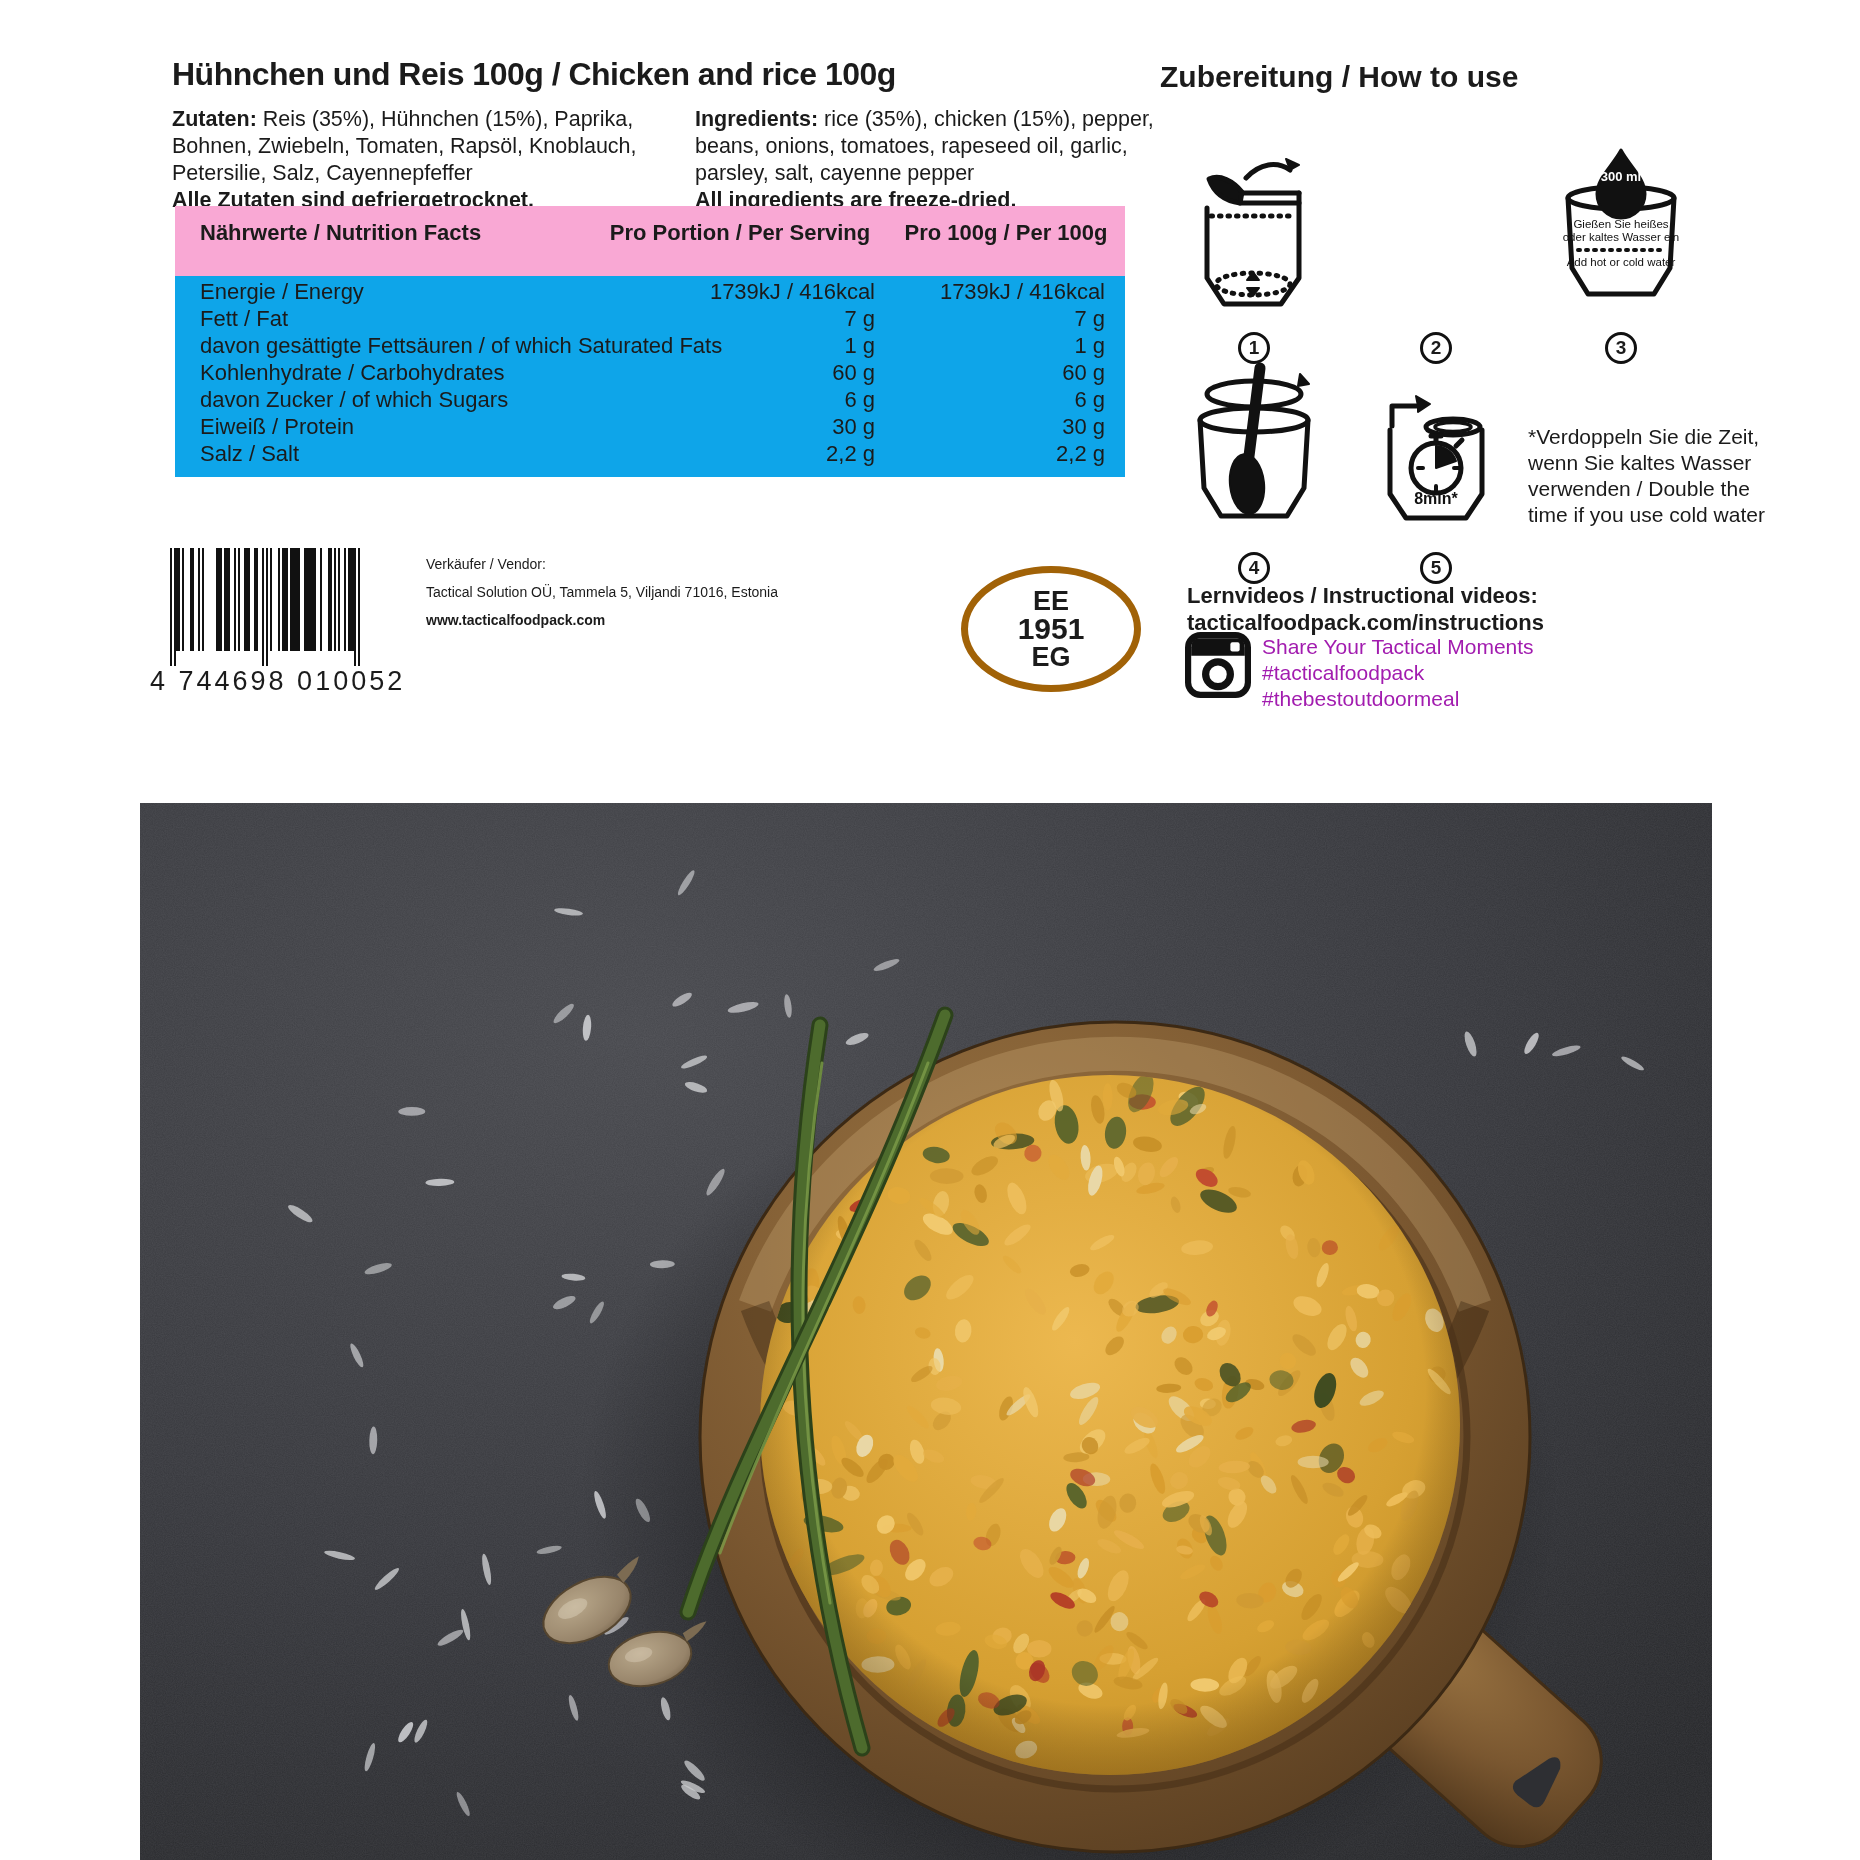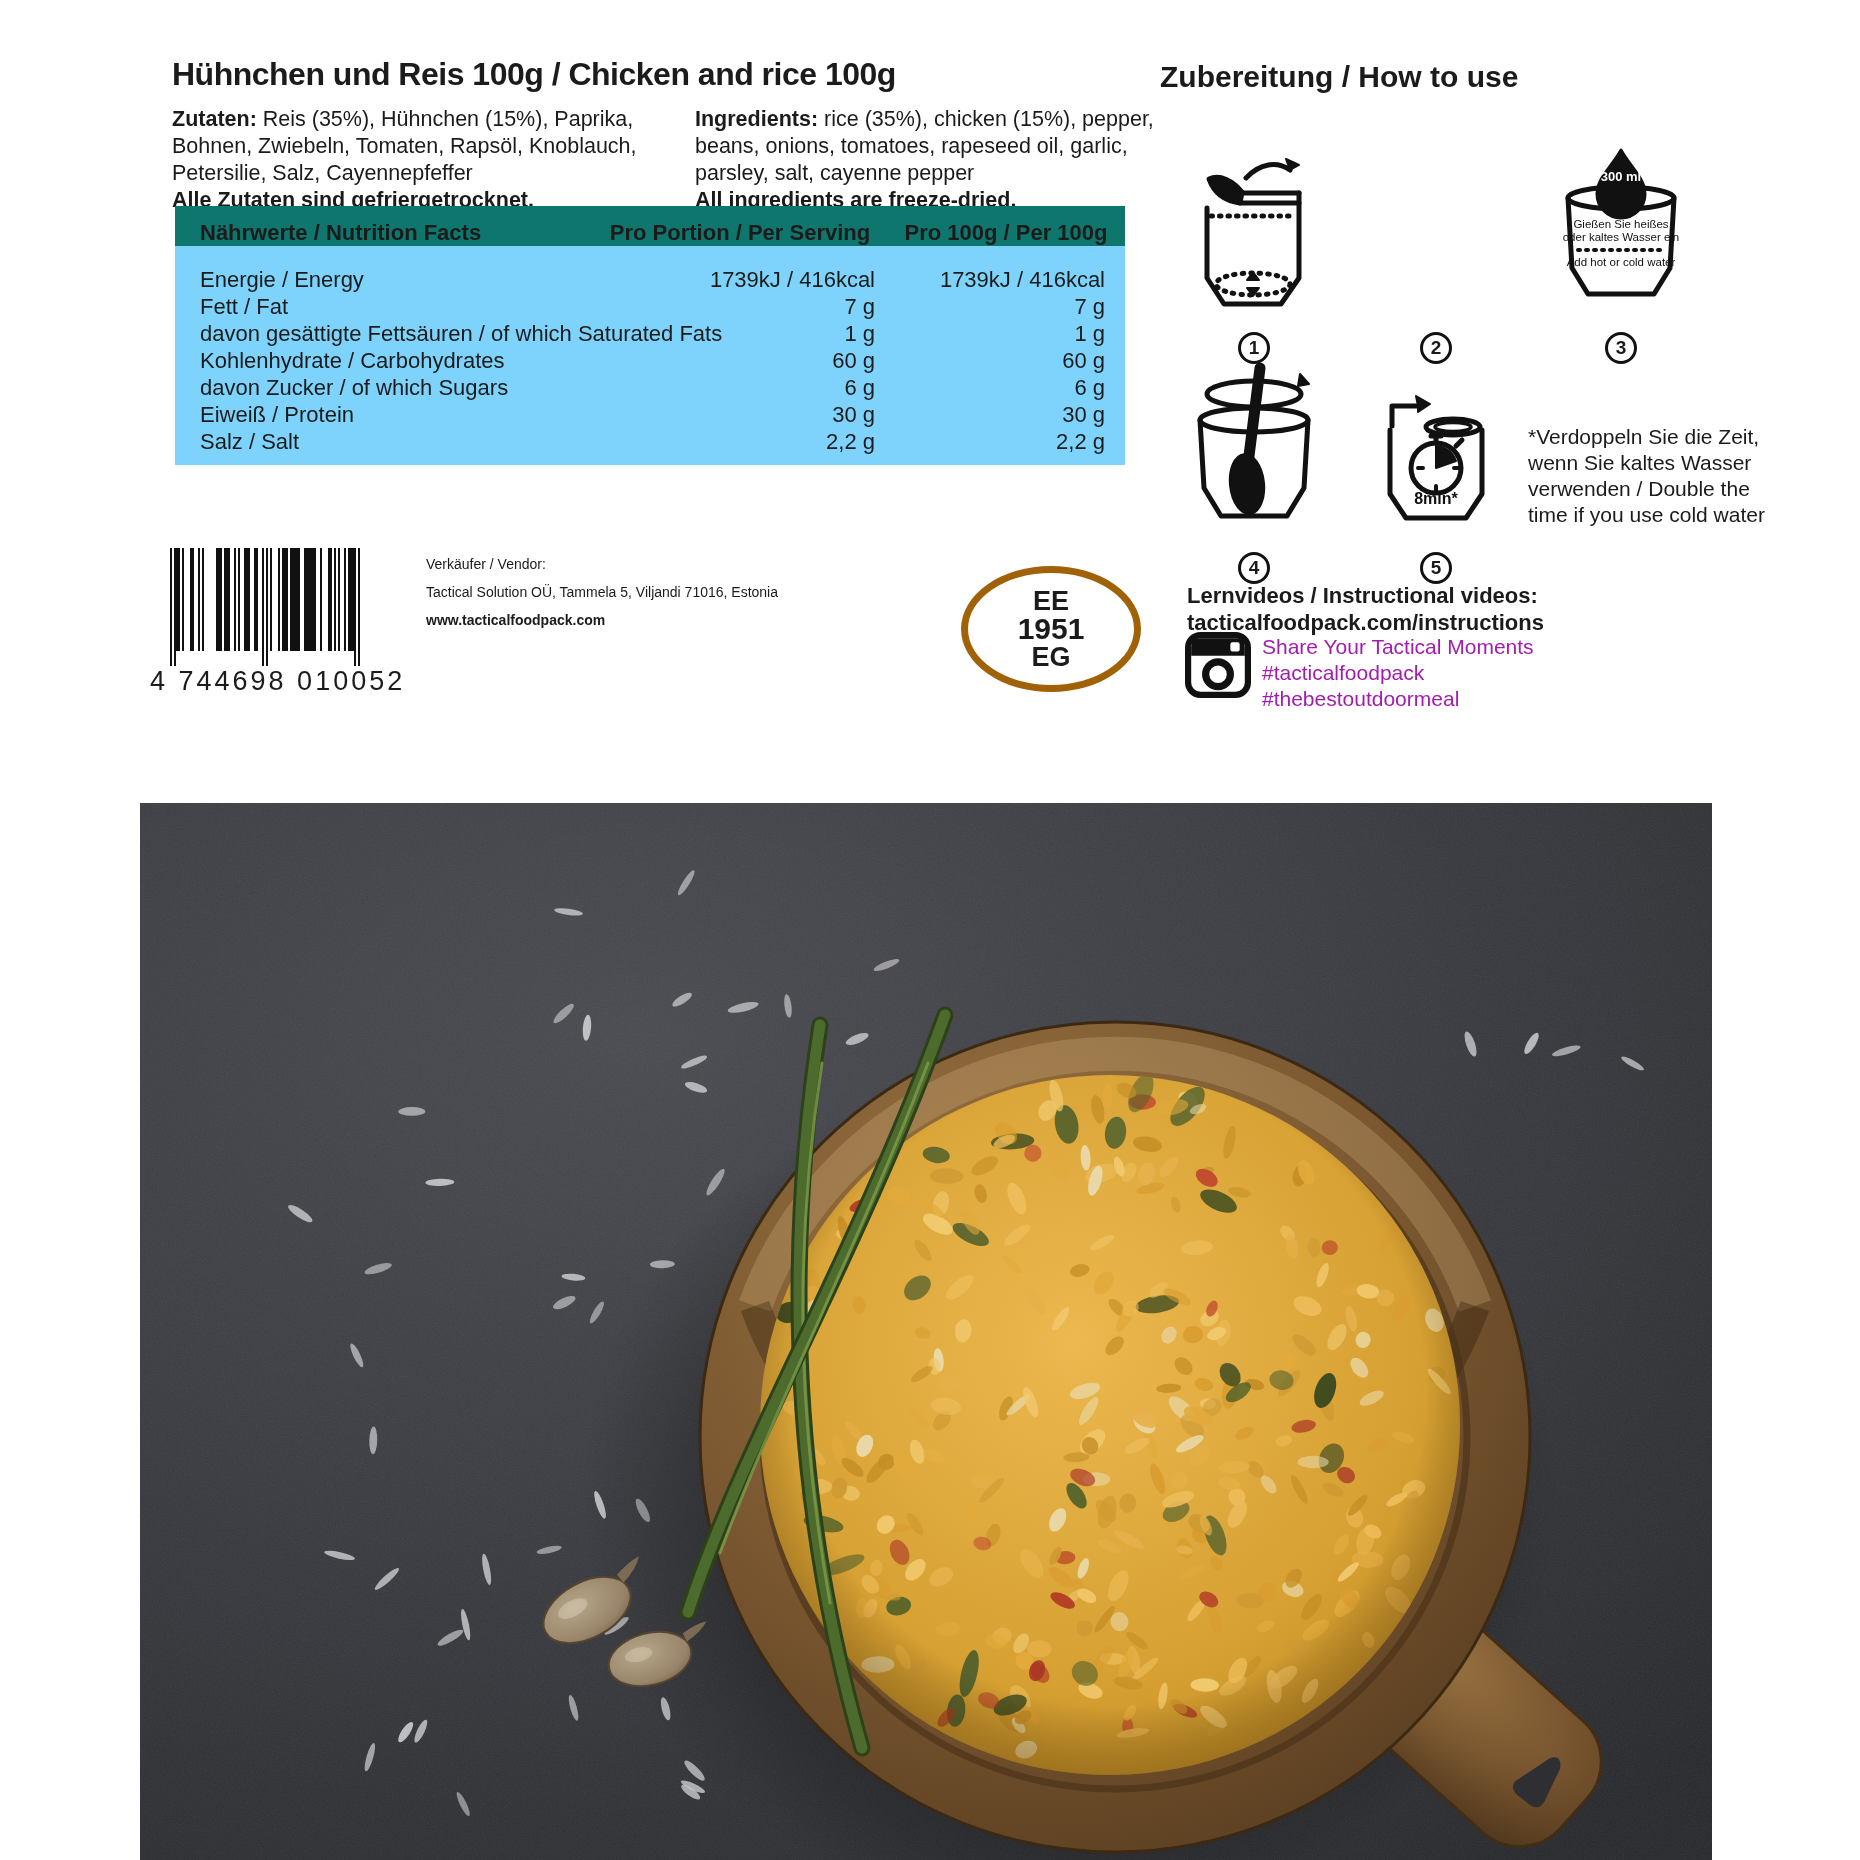--- a/index.html
+++ b/index.html
@@ -7,22 +7,22 @@
         font-family:"Liberation Sans",sans-serif;color:#1b1b1b;}
   .abs{position:absolute;}
   .title{left:172px;top:56px;font-size:32px;font-weight:bold;letter-spacing:-0.5px;}
   .ingcol{top:106px;font-size:21.5px;line-height:27px;}
   .ing-de{left:172px;width:505px;}
   .ing-en{left:695px;width:500px;}
   .ing-note{font-weight:bold;}
   b{font-weight:bold;}
   
   .ntable{left:175px;top:206px;width:950px;font-size:22px;}
-  .nhead{position:relative;height:40px;background:#0f766e;font-weight:bold;}
-  .nbody{position:relative;background:#7dd3fc;padding:20px 0 10px 0;}
+  .nhead{position:relative;height:70px;background:#f9a8d4;font-weight:bold;}
+  .nbody{position:relative;background:#0ea5e9;padding:2px 0 10px 0;}
   .nhead .h1{position:absolute;left:25px;top:14px;}
   .nhead .h2{position:absolute;left:430px;width:270px;top:14px;text-align:center;}
   .nhead .h3{position:absolute;left:716px;width:230px;top:14px;text-align:center;}
   .nrow{position:relative;height:27px;line-height:27px;}
   .nrow .c-label{position:absolute;left:25px;white-space:nowrap;}
   .nrow .c-v1{position:absolute;right:250px;}
   .nrow .c-v2{position:absolute;right:20px;}
   
   .bc-digits{left:150px;top:666px;width:232px;text-align:center;font-size:27px;letter-spacing:3px;white-space:nowrap;}
   

